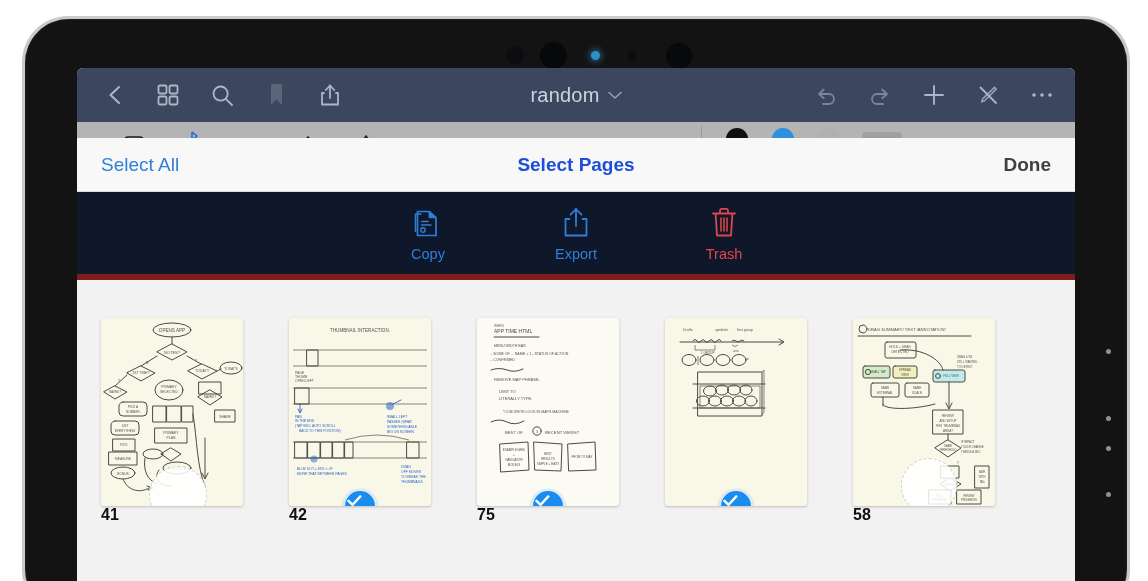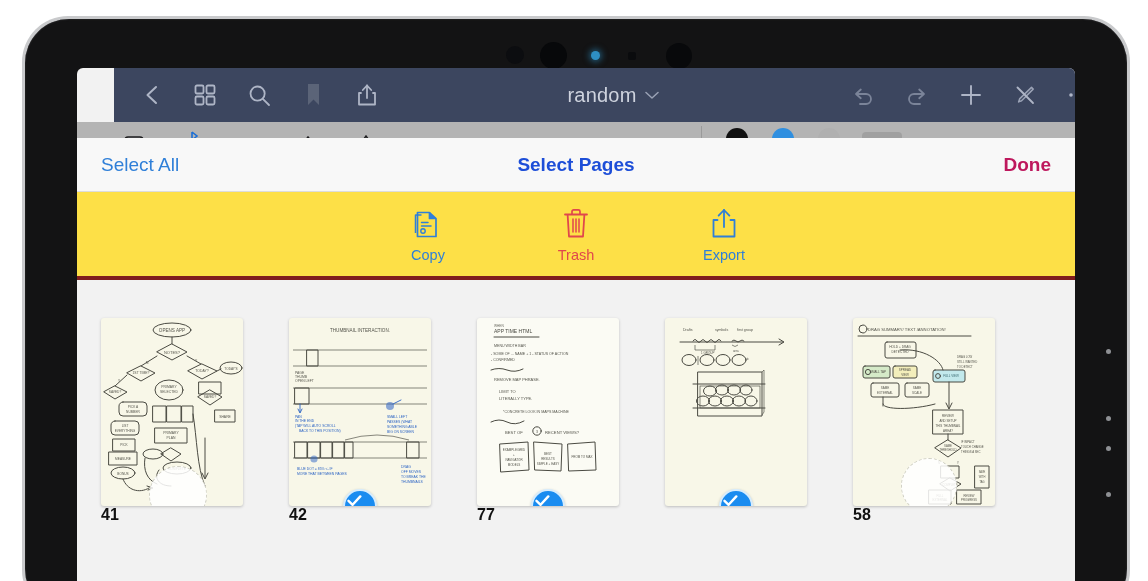--- a/index.html
+++ b/index.html
@@ -51,21 +51,21 @@
   
   .edge-dot {
     position: absolute; right: 16px; width: 5px; height: 5px;
     border-radius: 50%; background: #8e9094;
   }
 
   
   #app-navbar {
     position: absolute; left: 0; top: 0; width: 998px; height: 54px;
     background: #3c465f;
-    display: flex; align-items: center; margin-left: 37px;
+    display: flex; align-items: center;
   }
   .nav-icon-btn {
     width: 46px; height: 54px;
     display: flex; align-items: center; justify-content: center;
     color: #aeb5c6;
   }
   .nav-icon-btn svg { display: block; }
   #nav-left { display: flex; align-items: center; padding-left: 14px; gap: 8px; }
   #nav-right { display: flex; align-items: center; padding-right: 10px; gap: 8px; margin-left: auto; }
   #nav-title-wrap {
@@ -99,26 +99,26 @@
   #sheet-header {
     position: relative; height: 54px; background: #f8f8f8;
     border-bottom: 1px solid #dcdcdc;
     display: flex; align-items: center; padding: 16px 24px;
   }
   #select-all-button { color: #2f7fd8; font-size: 19px; }
   #sheet-title {
     position: absolute; left: 0; right: 0; text-align: center;
     font-size: 19px; font-weight: bold; color: #1d4ed8;
   }
-  #done-button { margin-left: auto; color: #be185d; font-size: 19px; font-weight: bold; }
+  #done-button { margin-left: auto; color: #404040; font-size: 19px; font-weight: bold; }
 
   
   #action-bar {
-    height: 88px; background: #fde047;
-    border-bottom: 4px solid #7f1d1d;
+    height: 88px; background: #0f172a;
+    border-bottom: 6px solid #7f1d1d;
     display: flex; align-items: center; justify-content: center; gap: 0;
   }
   .action-item {
     width: 148px;
     display: flex; flex-direction: column; align-items: center; gap: 7px;
     color: #2f7fd8;
   }
   .action-item.danger { color: #e0474c; }
   .action-label { font-size: 14.5px; }
 
@@ -330,39 +330,39 @@
           <path d="M17.5 6.5 V12.5 H24" fill="#2f7fd8" stroke="#2f7fd8" stroke-width="1.7" stroke-linejoin="round"></path>
           <line x1="9.5" y1="16.5" x2="16" y2="16.5" stroke="#2f7fd8" stroke-width="1.5" stroke-linecap="round"></line>
           <line x1="9.5" y1="20" x2="19" y2="20" stroke="#2f7fd8" stroke-width="1.5" stroke-linecap="round"></line>
           <circle cx="11" cy="25" r="2.2" fill="none" stroke="#2f7fd8" stroke-width="1.4"></circle>
           <path d="M9.5 9 H3.5 V27" fill="none" stroke="#2f7fd8" stroke-width="1.5" stroke-linejoin="round"></path>
         </svg>
         <span class="action-label">Copy</span>
       </div>
 
 
+      <div class="action-item">
+        <svg width="30" height="34" viewBox="0 0 30 34">
+          <path d="M8.5 14 H4.5 V30.5 H25.5 V14 H21.5" fill="none" stroke="#2f7fd8" stroke-width="1.8" stroke-linecap="round" stroke-linejoin="round"></path>
+          <line x1="15" y1="4" x2="15" y2="21" stroke="#2f7fd8" stroke-width="1.8" stroke-linecap="round"></line>
+          <path d="M9.6 9.6 L15 4 L20.4 9.6" fill="none" stroke="#2f7fd8" stroke-width="1.8" stroke-linecap="round" stroke-linejoin="round"></path>
+        </svg>
+        <span class="action-label">Export</span>
+      </div>
+
       <div class="action-item danger">
         <svg width="28" height="34" viewBox="0 0 28 34">
           <line x1="3" y1="8.5" x2="25" y2="8.5" stroke="#e0474c" stroke-width="1.8" stroke-linecap="round"></line>
           <path d="M10 8.5 V5.5 a1.6 1.6 0 0 1 1.6 -1.6 h4.8 a1.6 1.6 0 0 1 1.6 1.6 V8.5" fill="none" stroke="#e0474c" stroke-width="1.7" stroke-linejoin="round"></path>
           <path d="M5.6 8.5 L7 30.5 H21 L22.4 8.5" fill="none" stroke="#e0474c" stroke-width="1.8" stroke-linejoin="round"></path>
           <line x1="11" y1="13" x2="11" y2="26" stroke="#e0474c" stroke-width="1.5" stroke-linecap="round"></line>
           <line x1="14" y1="13" x2="14" y2="26" stroke="#e0474c" stroke-width="1.5" stroke-linecap="round"></line>
           <line x1="17" y1="13" x2="17" y2="26" stroke="#e0474c" stroke-width="1.5" stroke-linecap="round"></line>
         </svg>
         <span class="action-label">Trash</span>
-      </div>
-
-      <div class="action-item">
-        <svg width="30" height="34" viewBox="0 0 30 34">
-          <path d="M8.5 14 H4.5 V30.5 H25.5 V14 H21.5" fill="none" stroke="#2f7fd8" stroke-width="1.8" stroke-linecap="round" stroke-linejoin="round"></path>
-          <line x1="15" y1="4" x2="15" y2="21" stroke="#2f7fd8" stroke-width="1.8" stroke-linecap="round"></line>
-          <path d="M9.6 9.6 L15 4 L20.4 9.6" fill="none" stroke="#2f7fd8" stroke-width="1.8" stroke-linecap="round" stroke-linejoin="round"></path>
-        </svg>
-        <span class="action-label">Export</span>
       </div>
     </div>
 
     <div id="thumbnail-grid">
 
       <div class="thumb-cell">
         <div class="thumb-paper">
           <svg width="142" height="188" viewBox="0 0 142 188">
             <ellipse cx="71" cy="12" rx="19" ry="7" class="ink"></ellipse>
             <text x="71" y="14" font-size="4.6" text-anchor="middle" fill="#55554c" font-family="'Liberation Sans',sans-serif">OPENS APP</text>
@@ -507,21 +507,21 @@
             <text x="71" y="147" font-size="3" text-anchor="middle" fill="#55554c" font-family="'Liberation Sans',sans-serif">SIMPLE + EASY</text>
             <path d="M91 126 L118 124 L119 152 L92 153 Z" class="ink"></path>
             <text x="105" y="140" font-size="3" text-anchor="middle" fill="#55554c" font-family="'Liberation Sans',sans-serif">FROM TO MAX</text>
           </svg>
           <div class="check-badge">
             <svg width="19" height="19" viewBox="0 0 19 19">
               <path d="M3.5 9.8 L7.6 13.8 L15.3 5.4" fill="none" stroke="#ffffff" stroke-width="2.4" stroke-linecap="round" stroke-linejoin="round"></path>
             </svg>
           </div>
         </div>
-        <div class="page-number">77</div>
+        <div class="page-number">75</div>
       </div>
 
       <div class="thumb-cell">
         <div class="thumb-paper">
           <svg width="142" height="188" viewBox="0 0 142 188">
             <text x="18" y="13" font-size="3.6" fill="#55554c" font-family="'Liberation Sans',sans-serif">Drafts</text>
             <text x="50" y="13" font-size="3.6" fill="#55554c" font-family="'Liberation Sans',sans-serif">symbols</text>
             <text x="72" y="13" font-size="3.6" fill="#55554c" font-family="'Liberation Sans',sans-serif">first group</text>
             <line x1="15" y1="24" x2="118" y2="24" class="ink"></line>
             <path d="M114 21 L119 24 L114 27" class="ink"></path>

